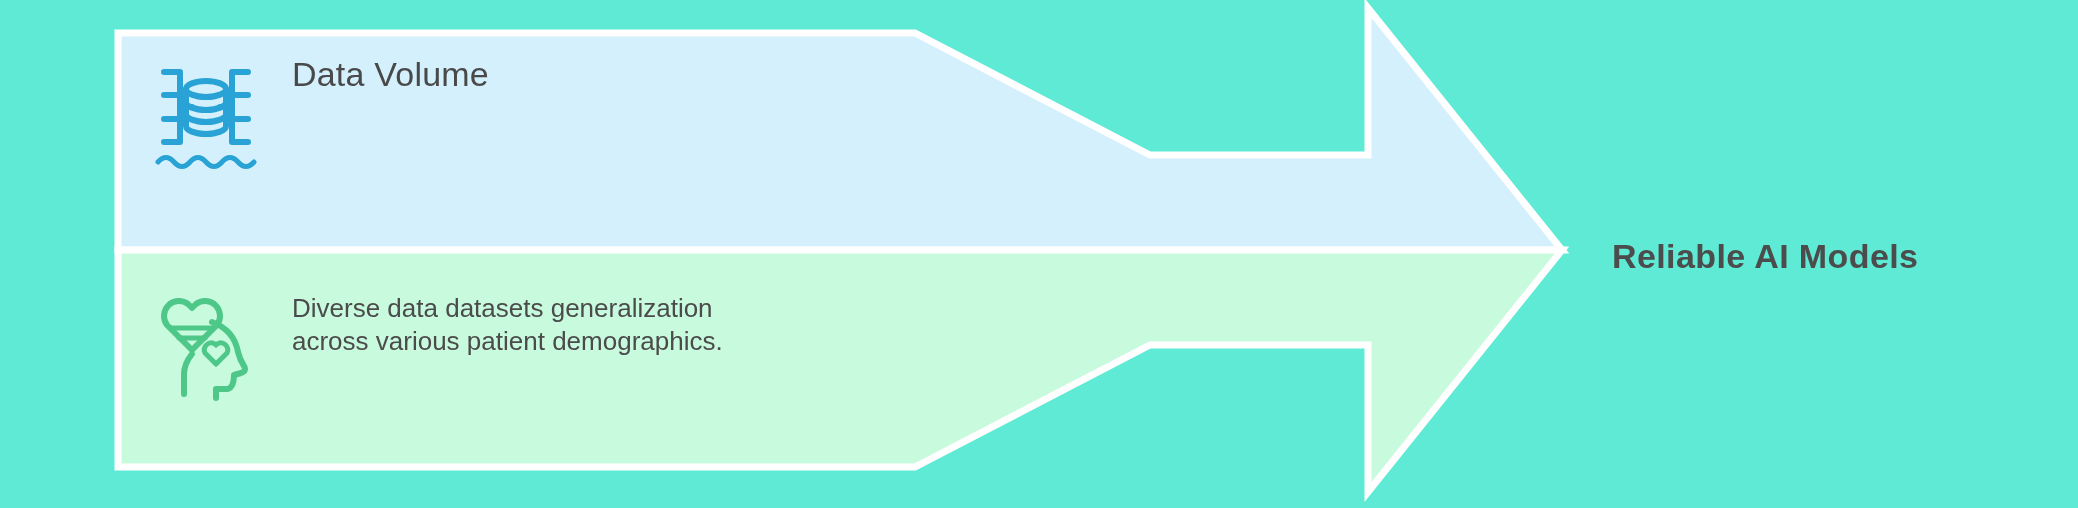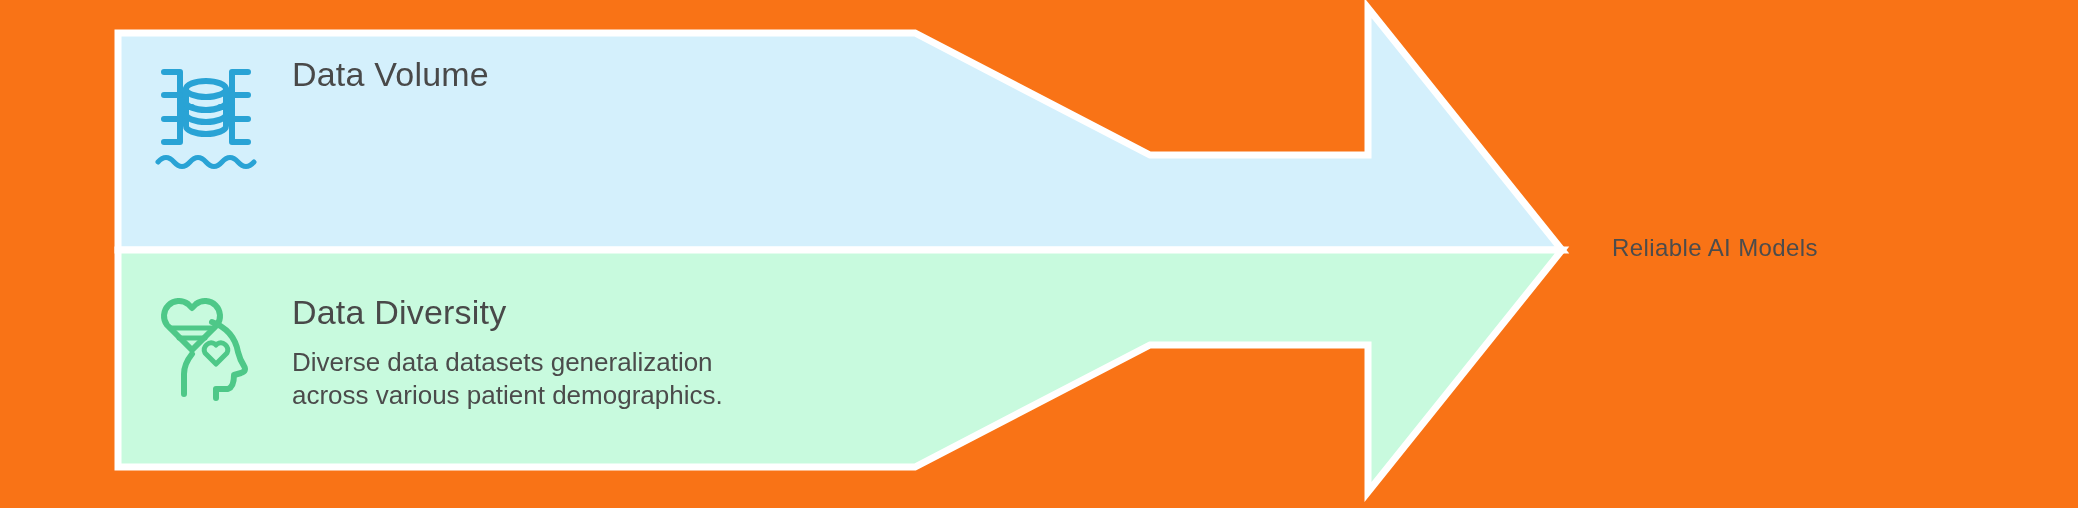--- a/index.html
+++ b/index.html
@@ -10,21 +10,21 @@
   body {
     width: 2078px;
     height: 508px;
     overflow: hidden;
     font-family: "Liberation Sans", sans-serif;
   }
   #stage {
     position: relative;
     width: 2078px;
     height: 508px;
-    background: #f97316;
+    background: #5eead4;
   }
   #arrow-svg {
     position: absolute;
     left: 0;
     top: 0;
     width: 2078px;
     height: 508px;
   }
   .panel-content {
     position: absolute;
@@ -66,24 +66,24 @@
     font-size: 26px;
     line-height: 33px;
     color: #4b4b4b;
     margin: 0;
     max-width: 480px;
     font-weight: 400;
   }
   #outcome-label {
     position: absolute;
     left: 1612px;
-    top: 228px;
-    font-size: 24px;
+    top: 236px;
+    font-size: 34px;
     line-height: 40px;
-    font-weight: normal;
+    font-weight: bold;
     color: #4c4c4c;
     letter-spacing: 0.4px;
     white-space: nowrap;
   }
 </style>
 </head>
 <body>
 
 <div id="stage">
 
@@ -130,20 +130,19 @@
         <path d="M29 44 H55" stroke-width="5"></path>
 
         <path d="M42 60 q-8 10 -8 20 V100"></path>
 
         <path d="M62 28 q22 8 26 30 q2 8 6 14 q3 5 -3 7 l-7 2 q0 12 -6 14 h-12 v9"></path>
 
         <path d="M66 70 L55 59 a7 7 0 0 1 10 -9 l1 1 l1 -1 a7 7 0 0 1 10 9 L66 70 Z" stroke-width="5"></path>
       </svg>
     </div>
     <div class="text-wrap">
-      <p class="item-title">Data Diversity</p>
       <p class="item-desc">Diverse data datasets generalization across various patient demographics.</p>
     </div>
   </div>
 
   <div id="outcome-label">Reliable AI Models</div>
 
 </div>
 
 </body></html>

